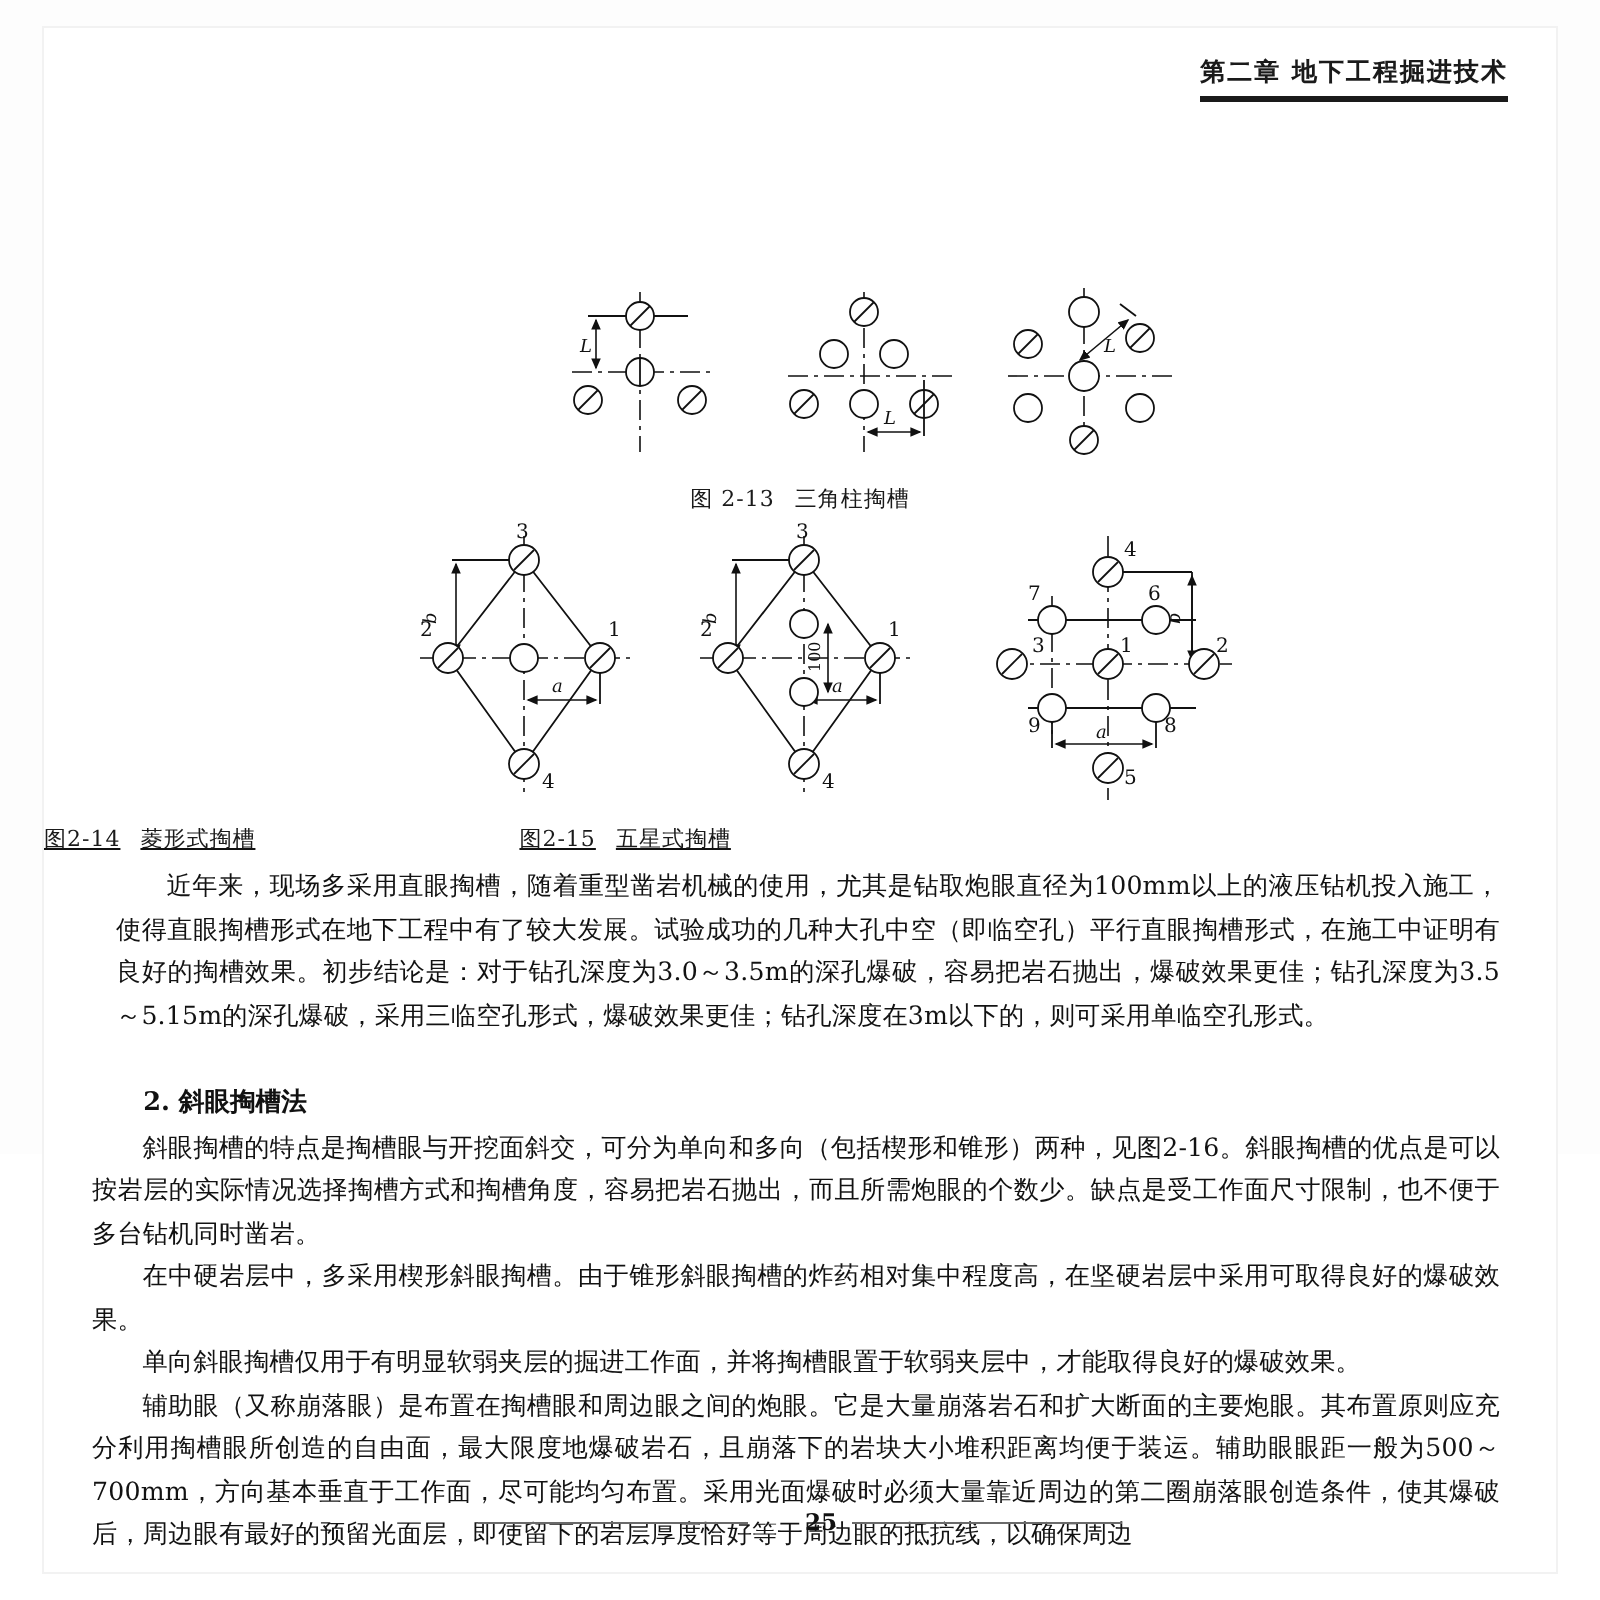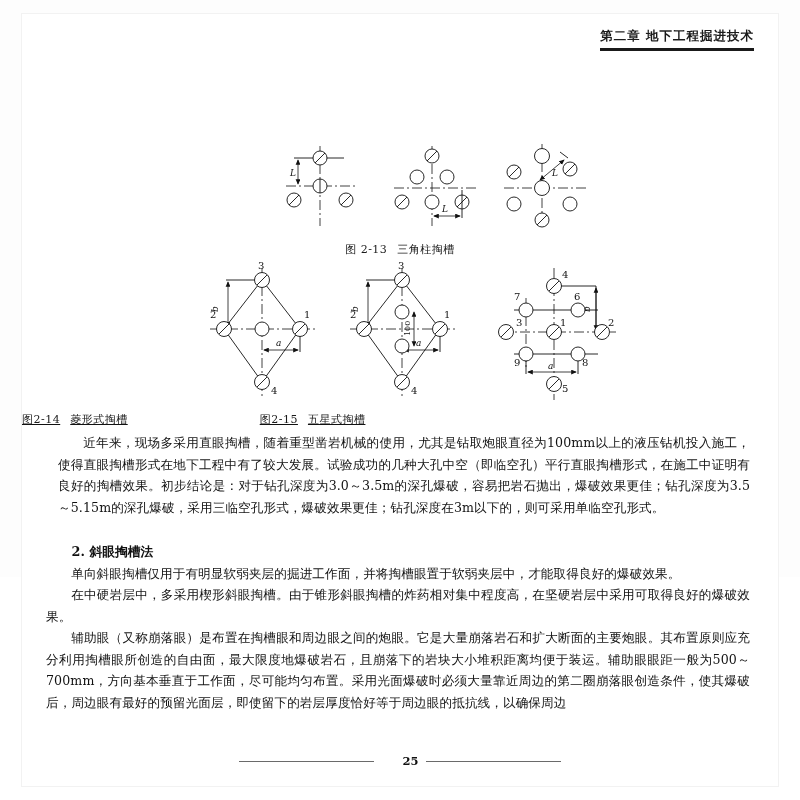--- a/index.html
+++ b/index.html
@@ -345,22 +345,23 @@
         </div>
       </div>
     </div>
 
     <div class="block-mid">
       <p class="para indent">近年来，现场多采用直眼掏槽，随着重型凿岩机械的使用，尤其是钻取炮眼直径为100mm以上的液压钻机投入施工，使得直眼掏槽形式在地下工程中有了较大发展。试验成功的几种大孔中空（即临空孔）平行直眼掏槽形式，在施工中证明有良好的掏槽效果。初步结论是：对于钻孔深度为3.0～3.5m的深孔爆破，容易把岩石抛出，爆破效果更佳；钻孔深度为3.5～5.15m的深孔爆破，采用三临空孔形式，爆破效果更佳；钻孔深度在3m以下的，则可采用单临空孔形式。</p>
     </div>
 
     <div class="block-bot">
       <h3 class="subhead">2. 斜眼掏槽法</h3>
+      <p class="para indent">斜眼掏槽的特点是掏槽眼与开挖面斜交，可分为单向和多向（包括楔形和锥形）两种，见图2-16。斜眼掏槽的优点是可以按岩层的实际情况选择掏槽方式和掏槽角度，容易把岩石抛出，而且所需炮眼的个数少。缺点是受工作面尺寸限制，也不便于多台钻机同时凿岩。</p>
+      <p class="para indent">在中硬岩层中，多采用楔形斜眼掏槽。由于锥形斜眼掏槽的炸药相对集中程度高，在坚硬岩层中采用可取得良好的爆破效果。</p>
       <p class="para indent">单向斜眼掏槽仅用于有明显软弱夹层的掘进工作面，并将掏槽眼置于软弱夹层中，才能取得良好的爆破效果。</p>
-      <p class="para indent">在中硬岩层中，多采用楔形斜眼掏槽。由于锥形斜眼掏槽的炸药相对集中程度高，在坚硬岩层中采用可取得良好的爆破效果。</p>
       <p class="para indent">辅助眼（又称崩落眼）是布置在掏槽眼和周边眼之间的炮眼。它是大量崩落岩石和扩大断面的主要炮眼。其布置原则应充分利用掏槽眼所创造的自由面，最大限度地爆破岩石，且崩落下的岩块大小堆积距离均便于装运。辅助眼眼距一般为500～700mm，方向基本垂直于工作面，尽可能均匀布置。采用光面爆破时必须大量靠近周边的第二圈崩落眼创造条件，使其爆破后，周边眼有最好的预留光面层，即使留下的岩层厚度恰好等于周边眼的抵抗线，以确保周边</p>
     </div>
 
     <div class="footer">
       <div class="rule"></div>
       <div class="pageno">25</div>
       <div class="rule"></div>
     </div>
 
   </div>

